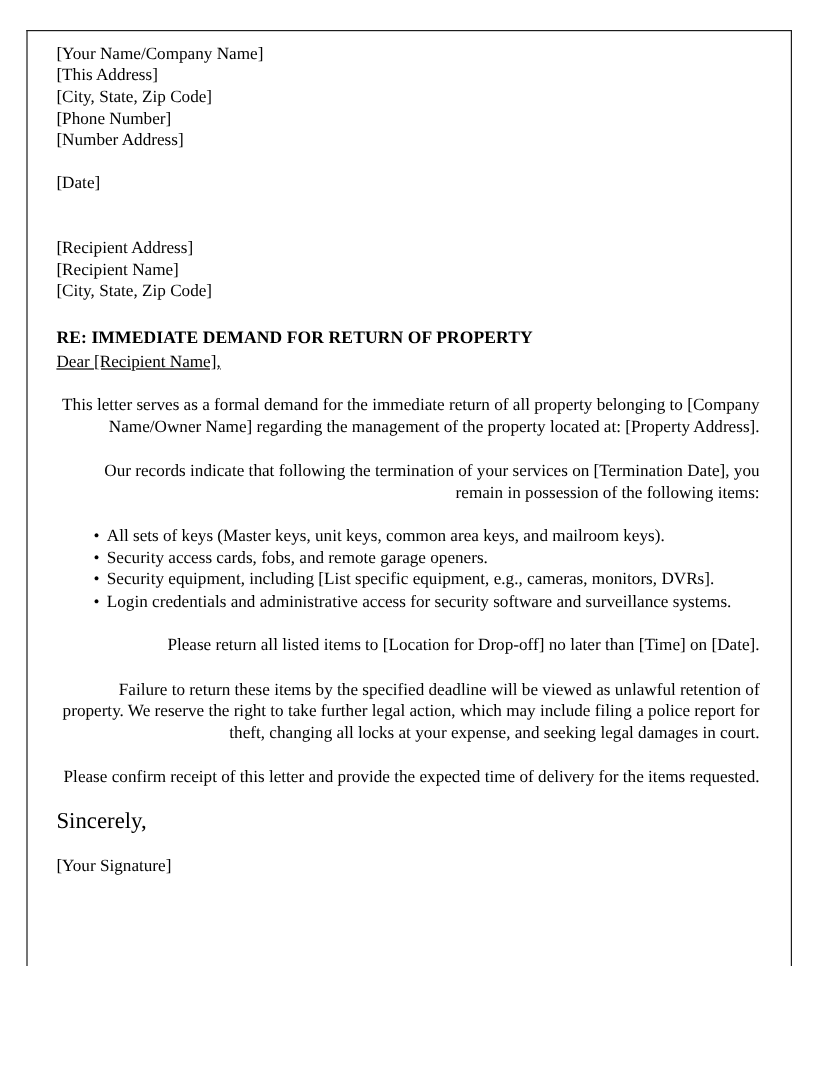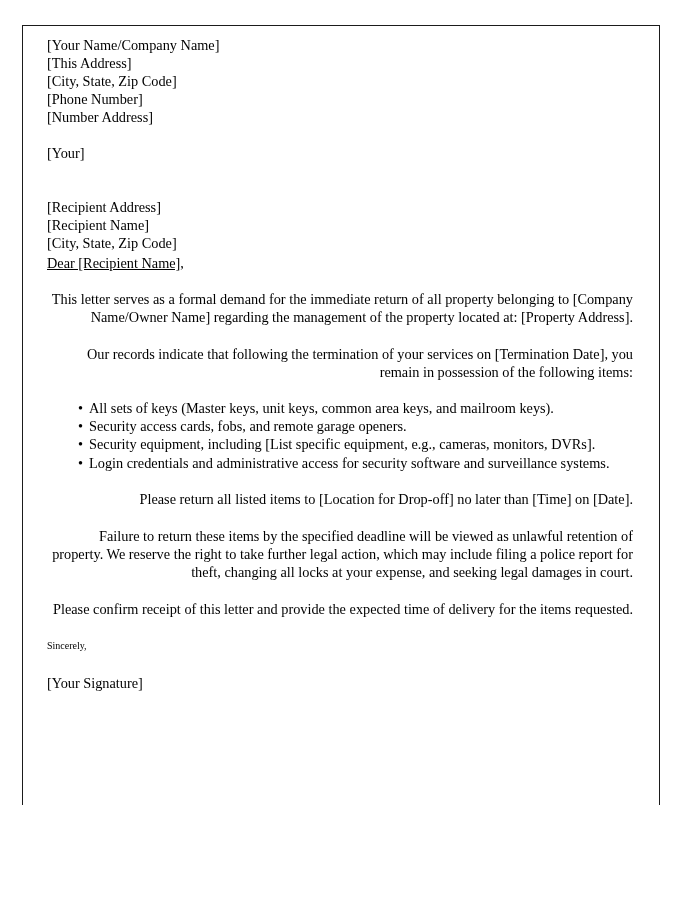--- a/index.html
+++ b/index.html
@@ -87,21 +87,21 @@
   ul.item-list li .bullet-glyph {
     position: absolute;
     left: 31px;
     top: 0;
     width: 5px;
     line-height: 18.4px;
     font-size: 14.3px;
   }
 
   .closing {
-    font-size: 10px;
+    font-size: 19px;
     line-height: 18px;
     margin-top: 19px;
   }
 
   .signature-line {
     font-size: 14.3px;
     line-height: 18px;
     margin-top: 19px;
   }
 </style>
@@ -114,31 +114,32 @@
     <div>
       <div class="addr-line">[Your Name/Company Name]</div>
       <div class="addr-line">[This Address]</div>
       <div class="addr-line">[City, State, Zip Code]</div>
       <div class="addr-line">[Phone Number]</div>
       <div class="addr-line">[Number Address]</div>
     </div>
 
     <div class="gap-line"></div>
 
-    <div class="addr-line">[Your]</div>
+    <div class="addr-line">[Date]</div>
 
     <div class="gap-line"></div>
     <div class="gap-line"></div>
 
     <div>
       <div class="addr-line">[Recipient Address]</div>
       <div class="addr-line">[Recipient Name]</div>
       <div class="addr-line">[City, State, Zip Code]</div>
     </div>
 
+    <div class="subject-line">RE: IMMEDIATE DEMAND FOR RETURN OF PROPERTY</div>
 
     <div class="salutation">Dear [Recipient Name],</div>
 
     <div class="para">This letter serves as a formal demand for the immediate return of all property belonging to [Company Name/Owner Name] regarding the management of the property located at: [Property Address].</div>
 
     <div class="para">Our records indicate that following the termination of your services on [Termination Date], you remain in possession of the following items:</div>
 
     <ul class="item-list">
       <li>
         <span class="bullet-glyph">•</span>

